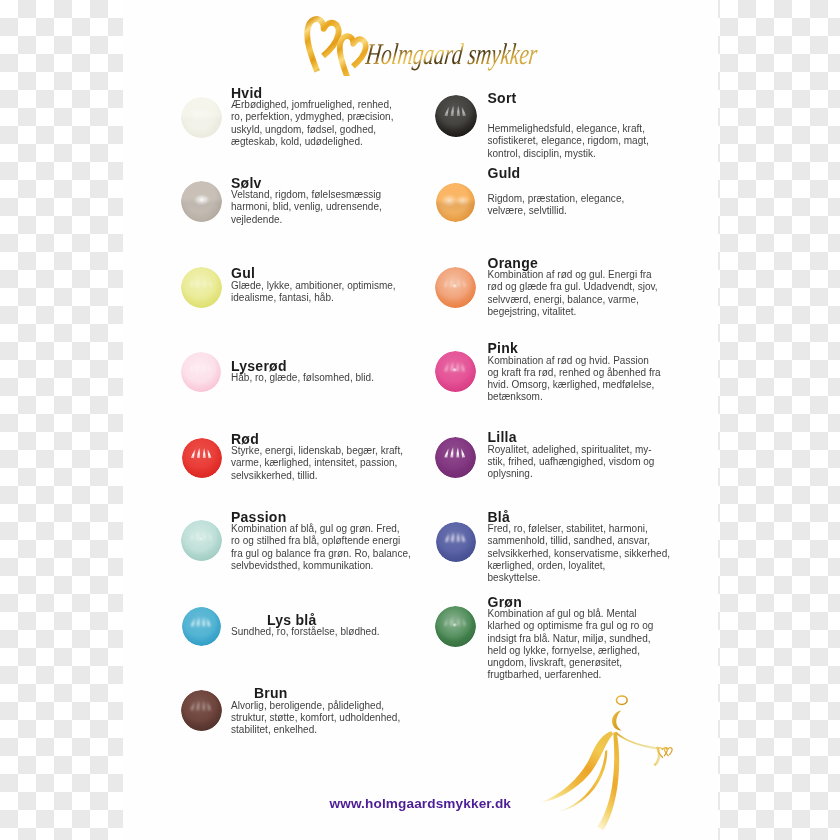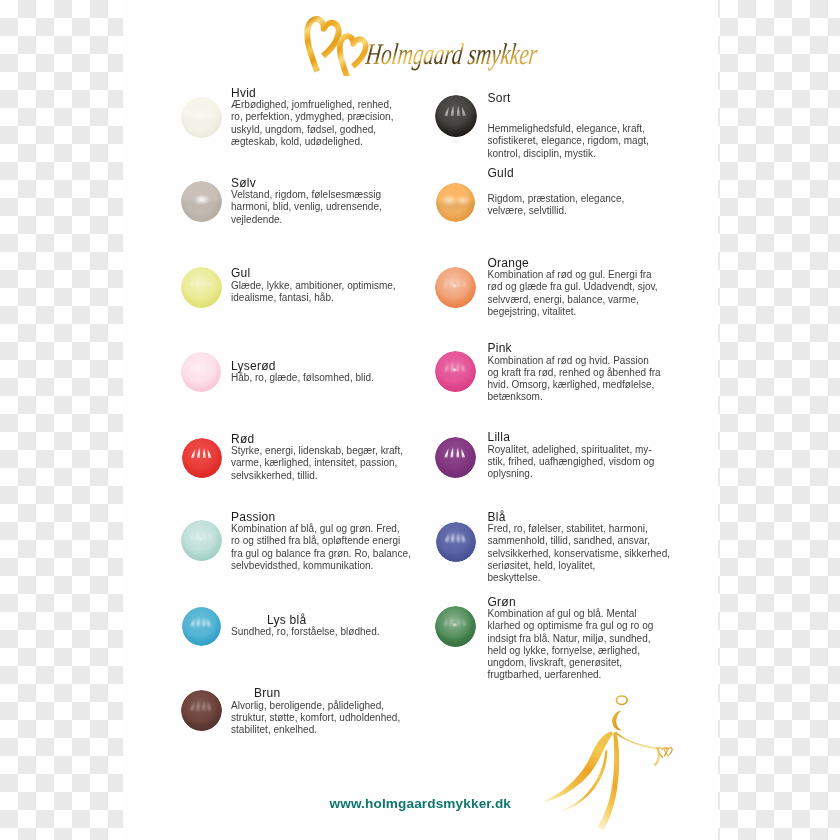--- a/index.html
+++ b/index.html
@@ -17,29 +17,29 @@
 
   
   #logo{position:absolute;left:0;top:0;width:595px;height:80px;}
   #logo-hearts{position:absolute;left:181px;top:14px;}
   #logo-text{position:absolute;left:242px;top:35px;}
 
   
   .entry{position:absolute;}
   .ball{position:absolute;border-radius:50%;overflow:hidden;}
   .ball svg{display:block;}
-  .e-title{position:absolute;font-weight:normal;font-size:12px;color:#1c1c1c;
+  .e-title{position:absolute;font-weight:bold;font-size:14px;color:#1c1c1c;
            letter-spacing:0.25px;white-space:nowrap;line-height:10px;}
   .e-desc{position:absolute;font-size:10px;color:#3f3f3f;letter-spacing:0.02px;
           white-space:nowrap;}
   .e-line{height:12.2px;line-height:12.2px;}
 
   
   #footer-url{position:absolute;left:206.5px;top:796.8px;font-size:13.6px;font-weight:bold;
-     color:#0f766e;letter-spacing:0.13px;line-height:14px;white-space:nowrap;}
+     color:#4c1d95;letter-spacing:0.13px;line-height:14px;white-space:nowrap;}
   #lady{position:absolute;left:409px;top:691px;transform:scale(1.07);transform-origin:47px 6px;}
 </style>
 </head>
 <body>
 
 <div id="page">
 
   <div id="logo">
     <svg id="logo-hearts" width="72" height="62" viewBox="0 0 72 62">
       <defs>
@@ -575,21 +575,21 @@
       <path d="M56.4 24.5 C57.2 31.0 58.4 41.6 59.4 49.8 L52.2 50.0 C52.6 41.6 53.8 30.8 54.8 24.5 Z"></path>
       <path d="M64.4 27.0 C67.2 33.2 71.2 42.4 73.6 49.2 L66.0 50.8 C65.4 43.0 64.0 33.0 63.0 27.0 Z"></path>
     </g>
           </svg>
         </div>
         <div class="e-title" style="left: 364.5px; top: 511.5px;">Blå</div>
         <div class="e-desc" style="left: 364.5px; top: 523.2px;">
           <div class="e-line">Fred, ro, følelser, stabilitet, harmoni,</div>
           <div class="e-line">sammenhold, tillid, sandhed, ansvar,</div>
           <div class="e-line">selvsikkerhed, konservatisme, sikkerhed,</div>
-          <div class="e-line">seriøsitet, held, loyalitet,</div>
+          <div class="e-line">kærlighed, orden, loyalitet,</div>
           <div class="e-line">beskyttelse.</div>
         </div>
       </div>
       <div class="entry">
         <div class="ball" style="left: 59px; top: 607px; width: 39px; height: 39px;">
           <svg width="39" height="39" viewBox="0 0 100 100">
             <defs>
               <radialGradient id="b13g" cx="45%" cy="36%" r="80%">
         <stop offset="0%" stop-color="#4eb2d2"></stop>
         <stop offset="48%" stop-color="#4eb2d2"></stop>

